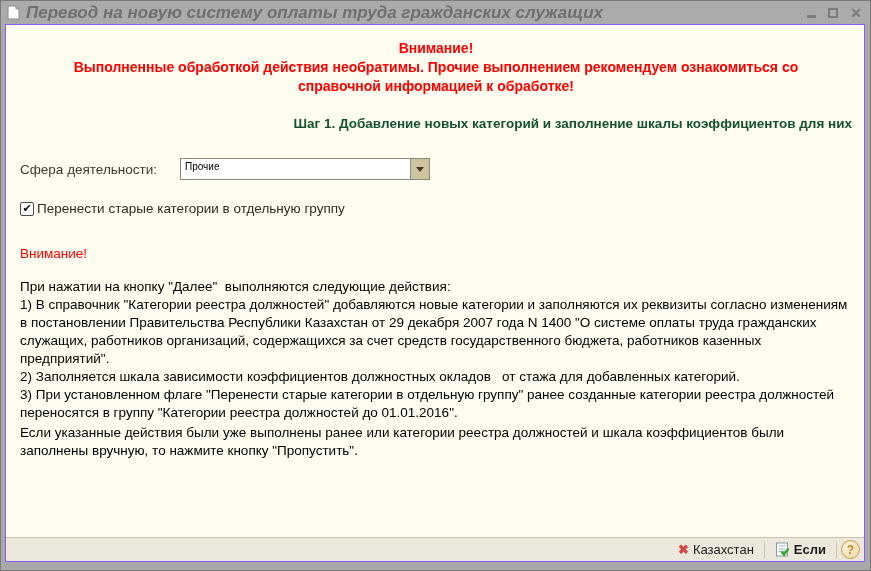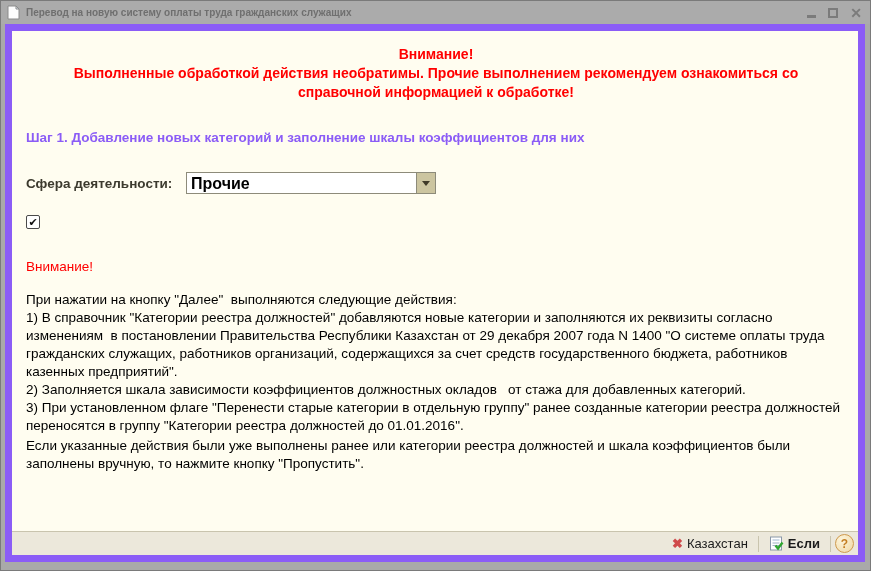--- a/index.html
+++ b/index.html
@@ -11,53 +11,53 @@
     background:#a9a9a9; border:1px solid #7a7a7a; overflow:hidden;
   }
 
   
   .titlebar {
     height:23px; display:flex; align-items:center;
     padding:0 8px 0 6px; background:#ababab;
   }
   .win-doc-icon { width:13px; height:15px; margin-right:6px; flex:0 0 auto; }
   .title-text {
-    flex:1 1 auto; font-size:10px; font-weight:bold; color:#6f6f6f;
-    white-space:nowrap; overflow:hidden;
+    flex:1 1 auto; font-size:17px; font-weight:bold; color:#6f6f6f;
+    white-space:nowrap; overflow:hidden;font-style:italic;
   }
   .win-controls { display:flex; align-items:center; gap:12px; }
   .win-btn { color:#7b7b7b; font-weight:bold; cursor:default; line-height:1; }
   .min-glyph { width:9px; height:3px; background:#7b7b7b; margin-top:8px; }
   .max-glyph { width:10px; height:10px; border:2px solid #7b7b7b; }
   .close-glyph { font-size:14px; color:#7b7b7b; font-weight:bold; }
 
   
   .client {
     position:absolute; left:4px; right:5px; top:23px; bottom:8px;
-    border:7px solid #8b5cf6; background:#fffdf0;
+    border:1px solid #8b5cf6; background:#fffdf0;
     display:flex; flex-direction:column;
   }
   .content { flex:1 1 auto; padding:14px 12px 0 14px; overflow:hidden; }
 
   .warning-banner {
     text-align:center; color:#ff0000; font-weight:bold;
     font-size:14px; line-height:19px; margin:0 20px 0 20px;
   }
   .step-heading {
-    margin-top:28px; font-size:13.5px; font-weight:bold; color:#8b5cf6;
+    margin-top:20px; font-size:13.5px; font-weight:bold; color:#14532d;text-align:right;
   }
 
-  .field-row { margin-top:27px; display:flex; align-items:center;font-weight:bold; }
+  .field-row { margin-top:27px; display:flex; align-items:center; }
   .field-label { font-size:13.5px; color:#3c3a2e; width:160px; }
   .combobox {
     display:flex; width:250px; height:22px;
     border:1px solid #8d8b7a; background:#ffffff;
   }
   .combo-value {
-    flex:1 1 auto; font-size:16px; color:#000; padding:2px 4px;
+    flex:1 1 auto; font-size:10px; color:#000; padding:2px 4px;
     white-space:nowrap; overflow:hidden;border-radius:6px;
   }
   .combo-arrow {
     flex:0 0 19px; background:#ccc5a0; border-left:1px solid #8d8b7a;
     display:flex; align-items:center; justify-content:center; cursor:default;
   }
   .combo-arrow .tri {
     width:0; height:0; border-left:4px solid transparent;
     border-right:4px solid transparent; border-top:5px solid #3f3a28;
   }
@@ -137,20 +137,21 @@
           <div class="combo-arrow">
             <div class="tri"></div>
           </div>
         </div>
       </div>
 
       <div class="checkbox-row">
         <div class="checkbox">
           <span>✔</span>
         </div>
+        <div class="checkbox-label">Перенести старые категории в отдельную группу</div>
       </div>
 
       <div class="notice-title">Внимание!</div>
       <div class="notice-body">При нажатии на кнопку "Далее"  выполняются следующие действия:
 1) В справочник "Категории реестра должностей" добавляются новые категории и заполняются их реквизиты согласно изменениям  в постановлении Правительства Республики Казахстан от 29 декабря 2007 года N 1400 "О системе оплаты труда гражданских служащих, работников организаций, содержащихся за счет средств государственного бюджета, работников казенных предприятий".
 2) Заполняется шкала зависимости коэффициентов должностных окладов   от стажа для добавленных категорий.
 3) При установленном флаге "Перенести старые категории в отдельную группу" ранее созданные категории реестра должностей переносятся в группу "Категории реестра должностей до 01.01.2016".</div>
       <div class="notice-footer">Если указанные действия были уже выполнены ранее или категории реестра должностей и шкала коэффициентов были заполнены вручную, то нажмите кнопку "Пропустить".</div>
 
     </div>

